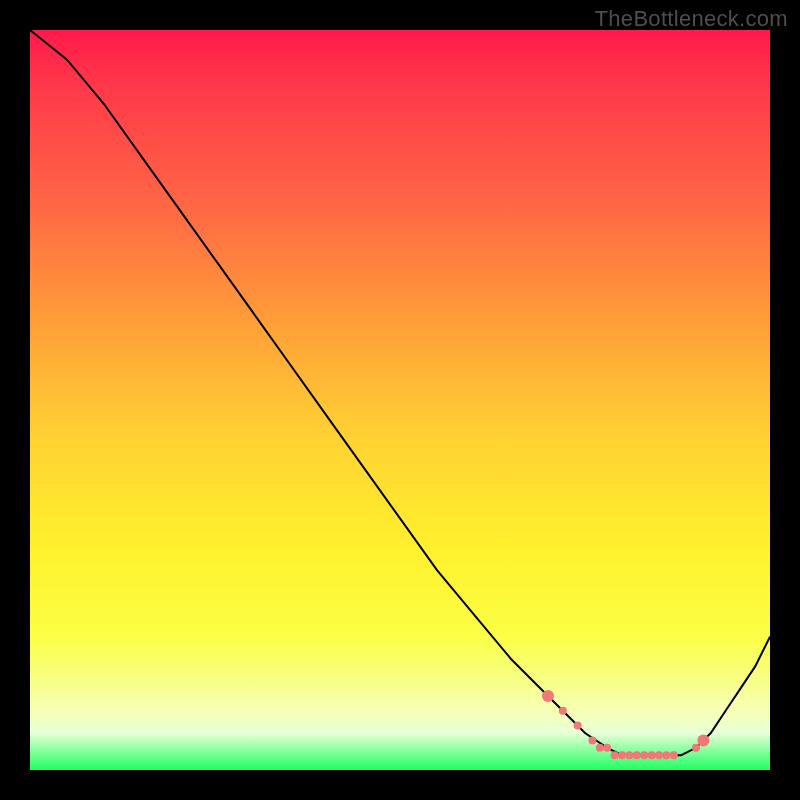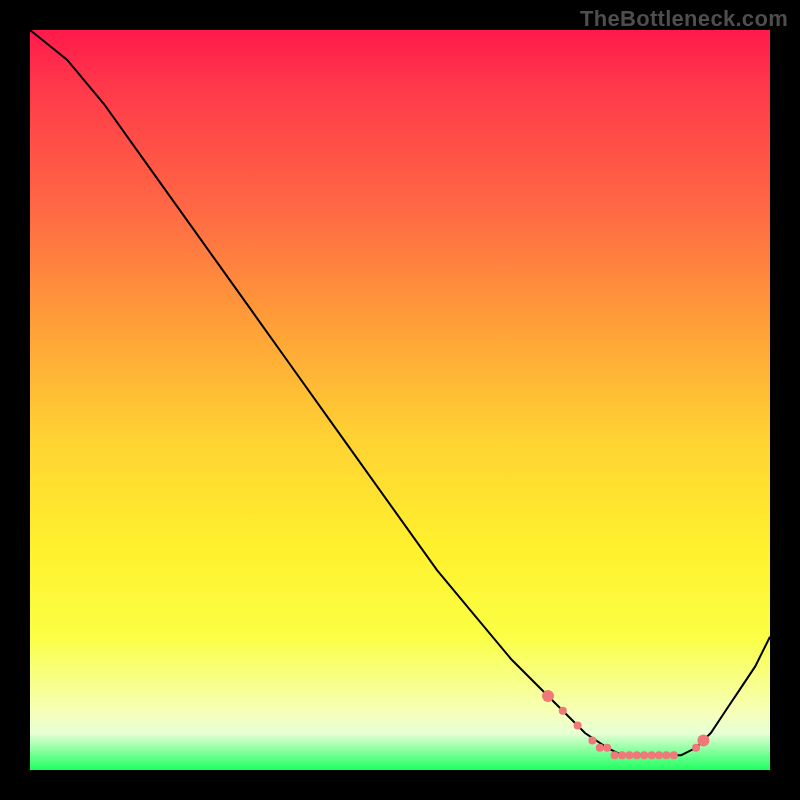--- a/index.html
+++ b/index.html
@@ -36,21 +36,21 @@
       #e8ffd6 95%,
       #1eff61 100%
     );
   }
   .watermark {
     position: absolute;
     top: 6px;
     right: 12px;
     color: #4e4e4e;
     font-size: 22px;
-    font-weight: 700;
+    font-weight: 400;
     letter-spacing: 0.3px;
     user-select: none;
   }
   svg.curve {
     position: absolute;
     left: 0; top: 0;
     width: 740px;
     height: 740px;
     pointer-events: none;
   }

